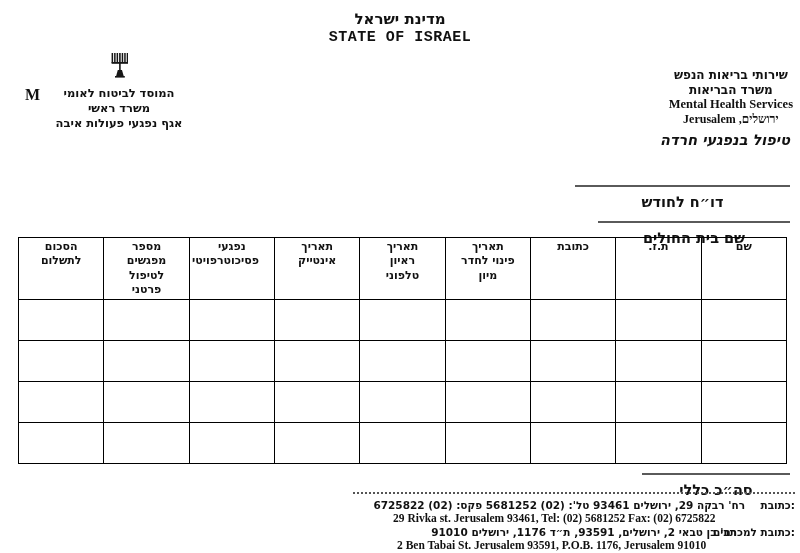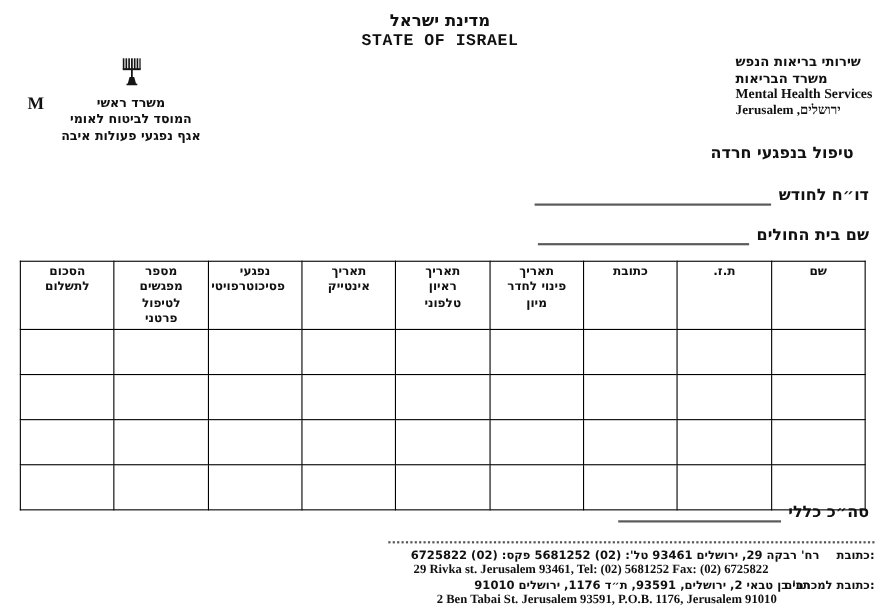--- a/index.html
+++ b/index.html
@@ -6,30 +6,30 @@
   body{
     width:800px;height:553px;position:relative;background:#ffffff;
     font-family:"DejaVu Sans","Liberation Sans",sans-serif;color:#111;
     overflow:hidden;
   }
   
   .center-head{position:absolute;top:10px;left:0;width:100%;text-align:center;line-height:1.25;}
   .center-head .he{font-size:15px;font-weight:bold;}
   .center-head .en{font-size:15px;font-weight:bold;letter-spacing:.5px;font-family:Liberation Mono, monospace;}
   
-  .right-head{position:absolute;top:49px;right:7px;text-align:left;line-height:14.5px;font-weight:bold;font-size:12px;}
+  .right-head{position:absolute;top:68px;right:7px;text-align:center;line-height:14.5px;font-weight:bold;font-size:12px;}
   .right-head .en{font-size:12.5px;font-family:"Liberation Serif","DejaVu Serif",serif;}
   .right-head .mixed{font-family:Liberation Serif, serif;font-size:12px;}
   
   .left-head{position:absolute;top:52px;left:48px;width:142px;text-align:center;font-weight:bold;font-size:11.5px;line-height:15px;}
   .left-head .emblem{display:block;margin:0 auto 4px auto;}
   .margin-m{position:absolute;left:25px;top:86px;font-weight:bold;font-size:16px;font-family:"Liberation Serif","DejaVu Serif",serif;}
   
-  .form-title{position:absolute;top:132px;right:24px;font-weight:bold;font-size:14.5px;}
-  .fill-row{position:absolute;right:10px;display:flex;align-items:flex-start;gap:7px;font-weight:bold;font-size:14.5px;}
+  .form-title{position:absolute;top:132px;right:10px;font-weight:bold;font-size:14.5px;font-style:italic;}
+  .fill-row{position:absolute;right:10px;display:flex;align-items:center;gap:7px;font-weight:bold;font-size:14.5px;flex-direction:column;}
   .fill-line{display:inline-block;border-bottom:2px solid #5a5a5a;height:15px;}
   .fill-label{white-space:nowrap;}
   
   table.main{
     position:absolute;top:237px;left:18px;width:769px;
     border-collapse:collapse;table-layout:fixed;
     border:1.5px solid #000;
   }
   table.main th,table.main td{border:1px solid #000;}
   table.main th{
@@ -68,22 +68,22 @@
         <rect x="8.1" y="1" width="1.6" height="17"></rect>
         <rect x="10.7" y="1" width="1.5" height="10"></rect>
         <rect x="13.2" y="1" width="1.5" height="10"></rect>
         <rect x="15.7" y="1" width="1.3" height="10"></rect>
         <rect x="0.6" y="10" width="16.4" height="1.8"></rect>
         <path d="M5 24.5 L12.8 24.5 L11 18 L6.8 18 Z"></path>
         <rect x="4" y="24" width="9.8" height="1.6"></rect>
       </g>
     </svg>
   </span>
+  <div>המוסד לביטוח לאומי</div>
   <div>משרד ראשי</div>
-  <div>המוסד לביטוח לאומי</div>
   <div>אגף נפגעי פעולות איבה</div>
 </div>
 
 <div class="margin-m">M</div>
 
 <div class="form-title">טיפול בנפגעי חרדה</div>
 
 <div class="fill-row" style="top:170px;">
   <span class="fill-line" style="width:215px;"></span>
   <span class="fill-label">דו״ח לחודש</span>
@@ -158,17 +158,17 @@
 
 <div class="fill-row" style="top:440px;margin-top:18px;">
   <span class="fill-line" style="width:148px;"></span>
   <span class="fill-label">סה״כ כללי</span>
 </div>
 
 <div class="dotted-sep"></div>
 
 <span class="f-label" style="top:499px;">כתובת:</span>
 <span class="f-he" dir="rtl" style="top:499px;right:55px;">רח' רבקה 29, ירושלים 93461 טל': (02) 5681252 פקס: (02) 6725822</span>
-<span class="f-en" style="top:512px;left:376px;">29 Rivka st. Jerusalem 93461, Tel: (02) 5681252  Fax: (02) 6725822</span>
+<span class="f-en" style="top:512px;left:393px;">29 Rivka st. Jerusalem 93461, Tel: (02) 5681252  Fax: (02) 6725822</span>
 
 <span class="f-label" style="top:526px;margin-left:31px;">כתובת למכתבים:</span>
 <span class="f-he" dir="rtl" style="top:526px;right:63px;">רח' בן טבאי 2, ירושלים, 93591, ת״ד 1176, ירושלים 91010</span>
 <span class="f-en" style="top:539px;left:397px;">2 Ben Tabai St. Jerusalem 93591, P.O.B. 1176, Jerusalem 91010</span>
 
 </body></html>

